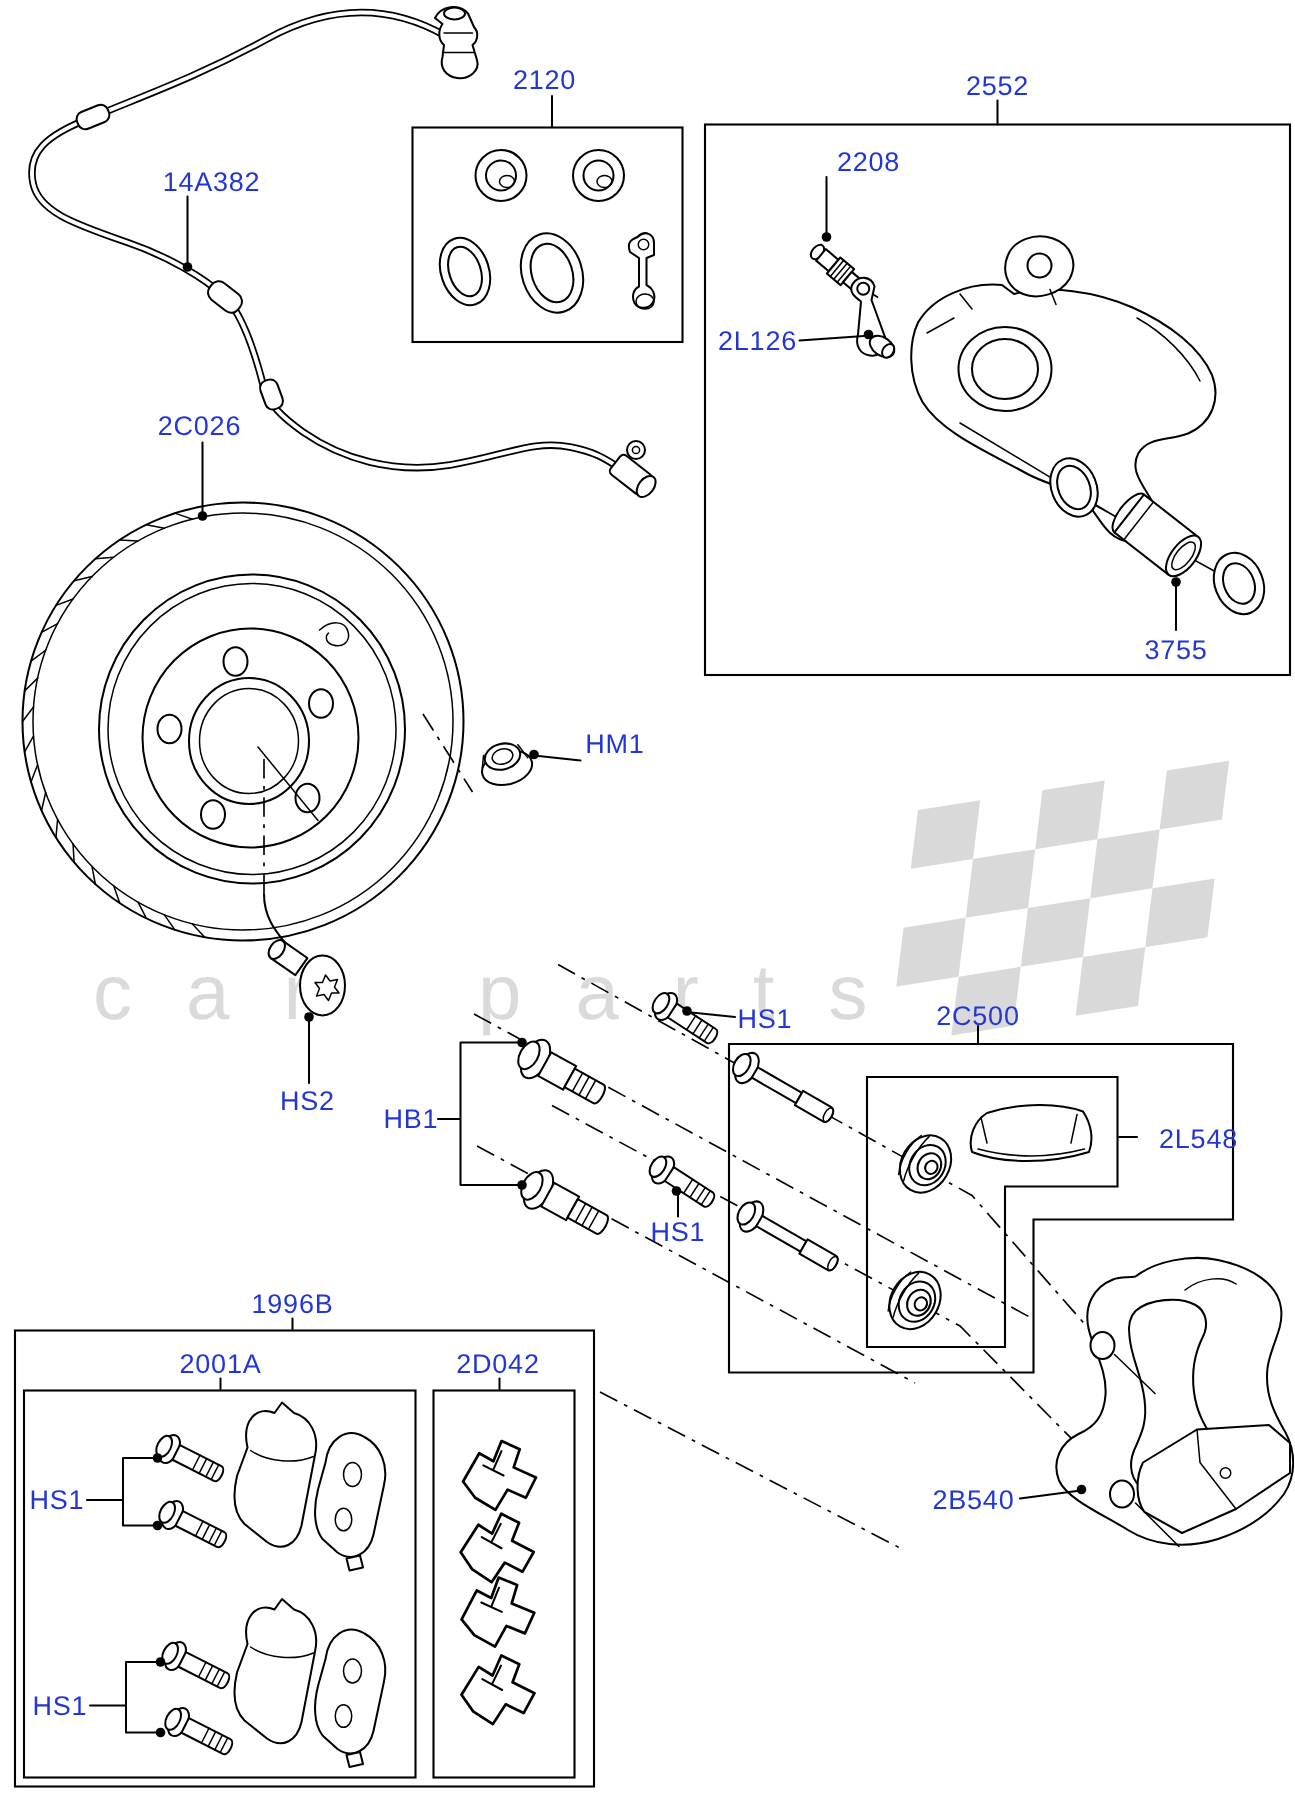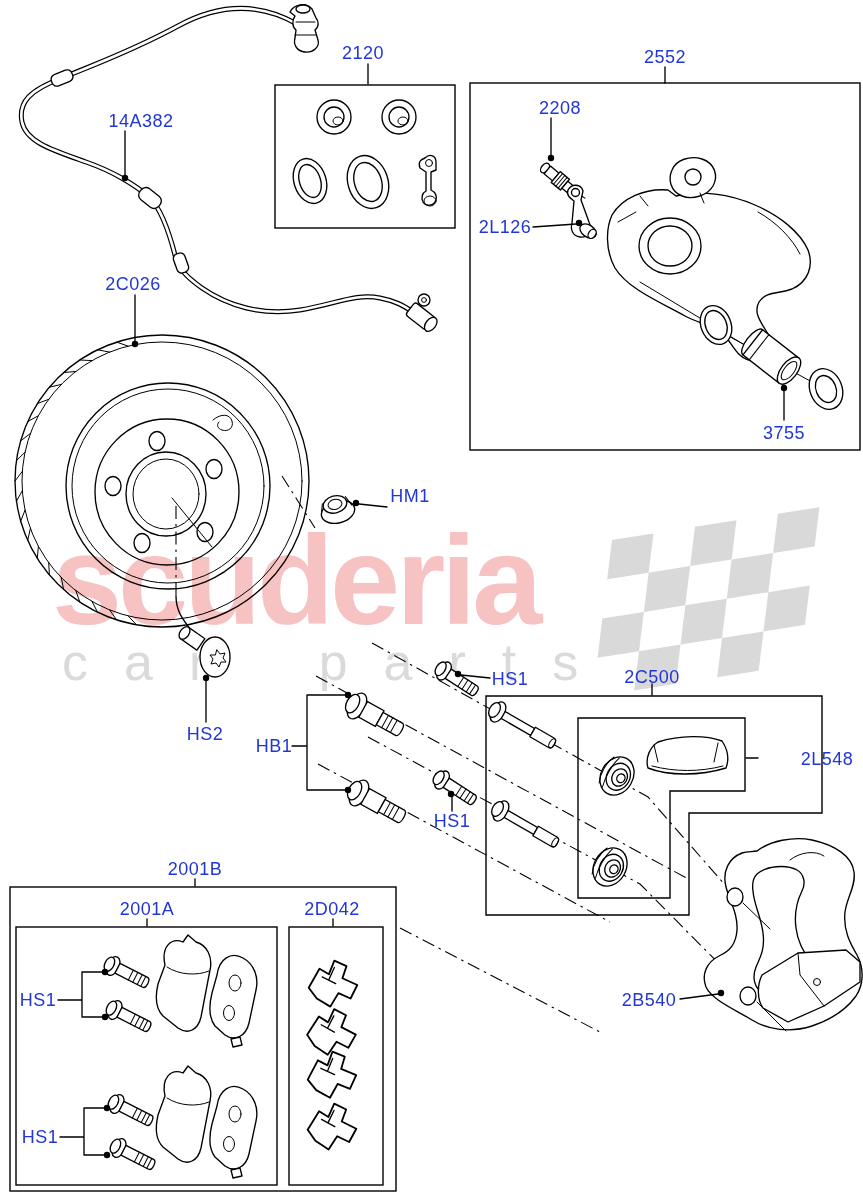--- a/index.html
+++ b/index.html
@@ -28,21 +28,20 @@
   #labels{position:absolute;inset:0;z-index:2;}
   .callout{position:absolute;transform:translate(-50%,-50%);color:var(--label);
            font-size:18px;letter-spacing:0.5px;white-space:nowrap;cursor:pointer;line-height:1;}
 </style>
 </head>
 <body>
 
 <div id="stage">
 
   <div id="wm">
-    <div class="wm-brand">scuderia</div>
     <div class="wm-tag">car parts</div>
     <svg id="flag" width="300" height="230">
       <g transform="translate(52,45) rotate(-9) skewX(-16)">
         <rect class="flagcell" x="0" y="0" width="42" height="38"></rect>
         <rect class="flagcell" x="84" y="0" width="42" height="38"></rect>
         <rect class="flagcell" x="168" y="0" width="42" height="38"></rect>
         <rect class="flagcell" x="42" y="38" width="42" height="38"></rect>
         <rect class="flagcell" x="126" y="38" width="42" height="38"></rect>
         <rect class="flagcell" x="0" y="76" width="42" height="38"></rect>
         <rect class="flagcell" x="84" y="76" width="42" height="38"></rect>
@@ -312,32 +311,32 @@
       <path class="ln" d="M60,1137 H84 M84,1108 V1155 M84,1108 H104 M84,1155 H104"></path>
       <circle class="dot" cx="107" cy="1108" r="3.2"></circle>
         <circle class="dot" cx="107" cy="1155" r="3.2"></circle>
     </g>
   </svg>
 
   <div id="labels">
     <div class="callout" style="left:363px;top:53px">2120</div>
     <div class="callout" style="left:665px;top:57px">2552</div>
     <div class="callout" style="left:141px;top:121px">14A382</div>
-    <div class="callout" style="left:560px;top:108px">2208</div>
+    <div class="callout" style="left:579px;top:108px">2208</div>
     <div class="callout" style="left:505px;top:227px">2L126</div>
     <div class="callout" style="left:133px;top:284px">2C026</div>
     <div class="callout" style="left:784px;top:433px">3755</div>
     <div class="callout" style="left:410px;top:496px">HM1</div>
     <div class="callout" style="left:205px;top:734px">HS2</div>
     <div class="callout" style="left:510px;top:679px">HS1</div>
     <div class="callout" style="left:274px;top:746px">HB1</div>
     <div class="callout" style="left:452px;top:821px">HS1</div>
     <div class="callout" style="left:652px;top:677px">2C500</div>
-    <div class="callout" style="left:827px;top:759px">2L548</div>
+    <div class="callout" style="left:799px;top:759px">2L548</div>
     <div class="callout" style="left:649px;top:1000px">2B540</div>
-    <div class="callout" style="left:195px;top:869px">2001B</div>
+    <div class="callout" style="left:195px;top:869px">1996B</div>
     <div class="callout" style="left:147px;top:909px">2001A</div>
     <div class="callout" style="left:332px;top:909px">2D042</div>
     <div class="callout" style="left:38px;top:1000px">HS1</div>
     <div class="callout" style="left:40px;top:1137px">HS1</div>
   </div>
 
 </div>
 
 </body></html>

